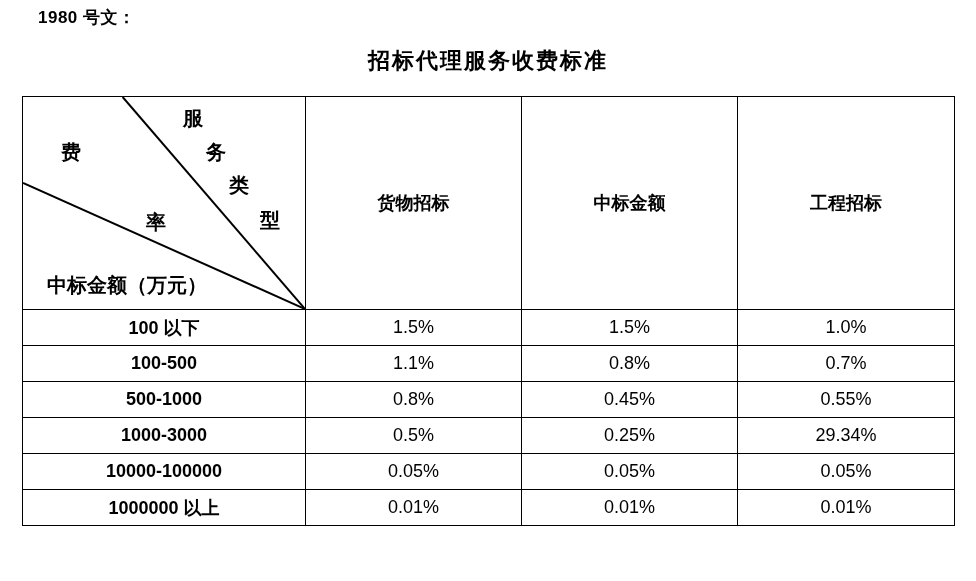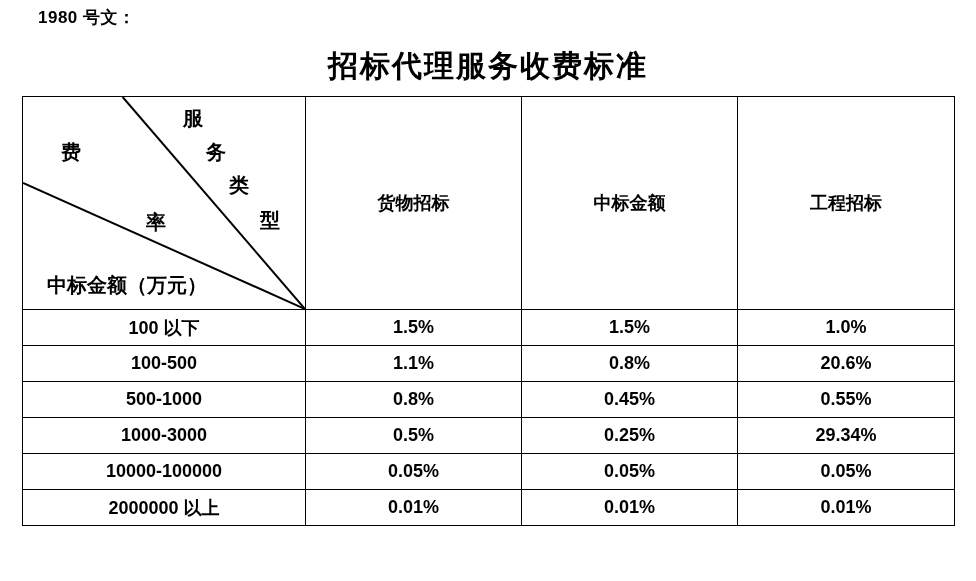--- a/index.html
+++ b/index.html
@@ -29,21 +29,21 @@
     letter-spacing: 0.5px;
   }
   .doc-title {
     position: absolute;
     left: 0;
     top: 46px;
     width: 976px;
     text-align: center;
     font-family: "Liberation Serif", "DejaVu Serif", serif;
     font-weight: bold;
-    font-size: 30px;
+    font-size: 22px;
     letter-spacing: 2px;
   }
   .table-wrap {
     position: absolute;
     left: 22px;
     top: 96px;
     width: 932px;
   }
   table.fee-table {
     border-collapse: collapse;
@@ -105,21 +105,21 @@
     font-size: 20px;
     white-space: nowrap;
   }
   td.row-label {
     font-family: "Liberation Serif", "DejaVu Serif", serif;
     font-weight: bold;
     font-size: 19px;
   }
   td.val {
     font-family: "Liberation Sans", "DejaVu Sans", sans-serif;
-    font-weight: bold;
+    font-weight: normal;
     font-size: 18px;
   }
 </style>
 </head>
 <body>
 
 <div class="page">
 
   <div class="doc-ref">1980 号文：</div>
 
@@ -158,42 +158,42 @@
         <tr>
           <td class="row-label">100 以下</td>
           <td class="val">1.5%</td>
           <td class="val">1.5%</td>
           <td class="val">1.0%</td>
         </tr>
         <tr>
           <td class="row-label">100-500</td>
           <td class="val">1.1%</td>
           <td class="val">0.8%</td>
-          <td class="val">20.6%</td>
+          <td class="val">0.7%</td>
         </tr>
         <tr>
           <td class="row-label">500-1000</td>
           <td class="val">0.8%</td>
           <td class="val">0.45%</td>
           <td class="val">0.55%</td>
         </tr>
         <tr>
           <td class="row-label">1000-3000</td>
           <td class="val">0.5%</td>
           <td class="val">0.25%</td>
           <td class="val">29.34%</td>
         </tr>
         <tr>
           <td class="row-label">10000-100000</td>
           <td class="val">0.05%</td>
           <td class="val">0.05%</td>
           <td class="val">0.05%</td>
         </tr>
         <tr>
-          <td class="row-label">2000000 以上</td>
+          <td class="row-label">1000000 以上</td>
           <td class="val">0.01%</td>
           <td class="val">0.01%</td>
           <td class="val">0.01%</td>
         </tr>
       </tbody>
     </table>
   </div>
 
 </div>
 

